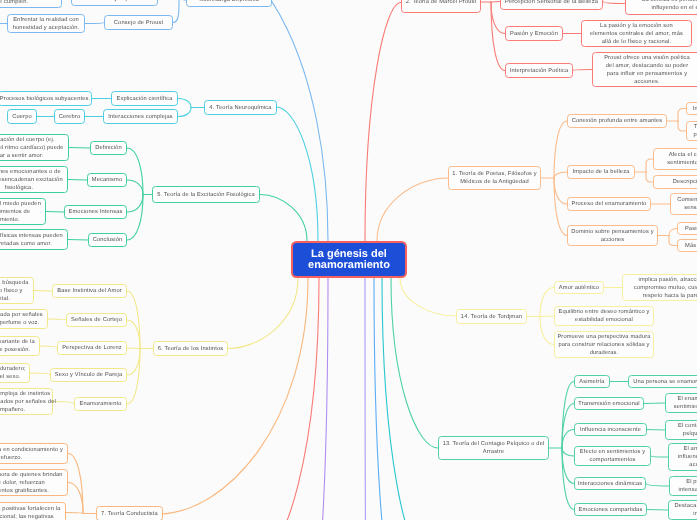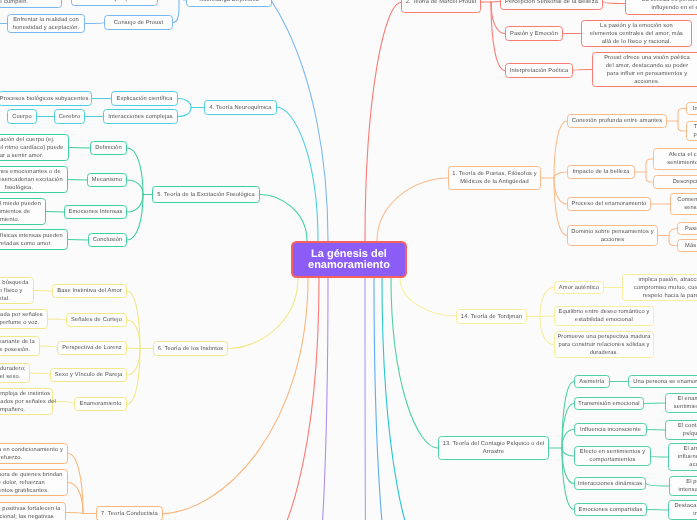--- a/index.html
+++ b/index.html
@@ -222,15 +222,15 @@
 comportamientos</div>
   <div class="node" style="left: 668px; top: 443px; width: 95px; height: 28px; border-color: rgb(79, 209, 165);">El amor de una persona
 influencia los sentimientos y
 acciones de la otra.</div>
   <div class="node" style="left: 574px; top: 477px; width: 72px; height: 13px; border-color: rgb(79, 209, 165);">Interacciones dinámicas</div>
   <div class="node" style="left: 669px; top: 476px; width: 95px; height: 20px; border-color: rgb(79, 209, 165);">El proceso implica una
 intensa conexión emocional.</div>
   <div class="node" style="left: 574px; top: 503px; width: 73px; height: 13px; border-color: rgb(79, 209, 165);">Emociones compartidas</div>
   <div class="node" style="left: 668px; top: 500px; width: 105px; height: 20px; border-color: rgb(79, 209, 165);">Destaca una conexión que va más
 individual y racional.</div>
-  <div class="node center" style="left: 291px; top: 241px; width: 116px; height: 37px; border-color: rgb(244, 97, 94); background: #8b5cf6;">La génesis del
+  <div class="node center" style="left: 291px; top: 241px; width: 116px; height: 37px; border-color: rgb(244, 97, 94); background: #1d4ed8;">La génesis del
 enamoramiento</div>
 </div>
 
 </body></html>

